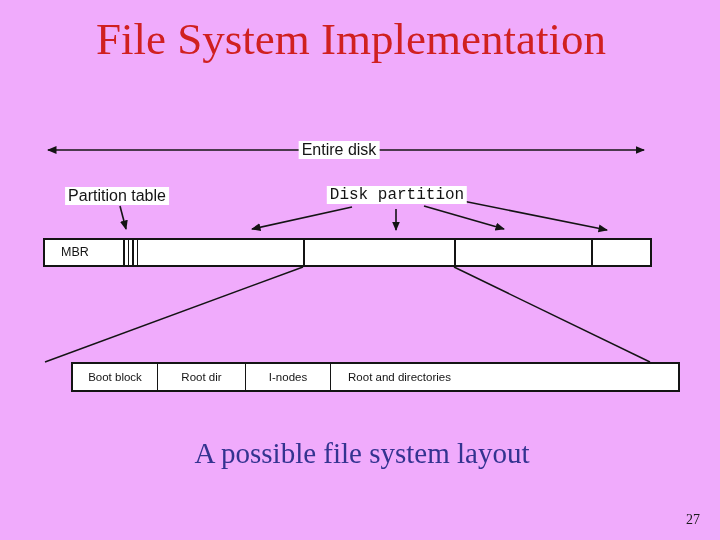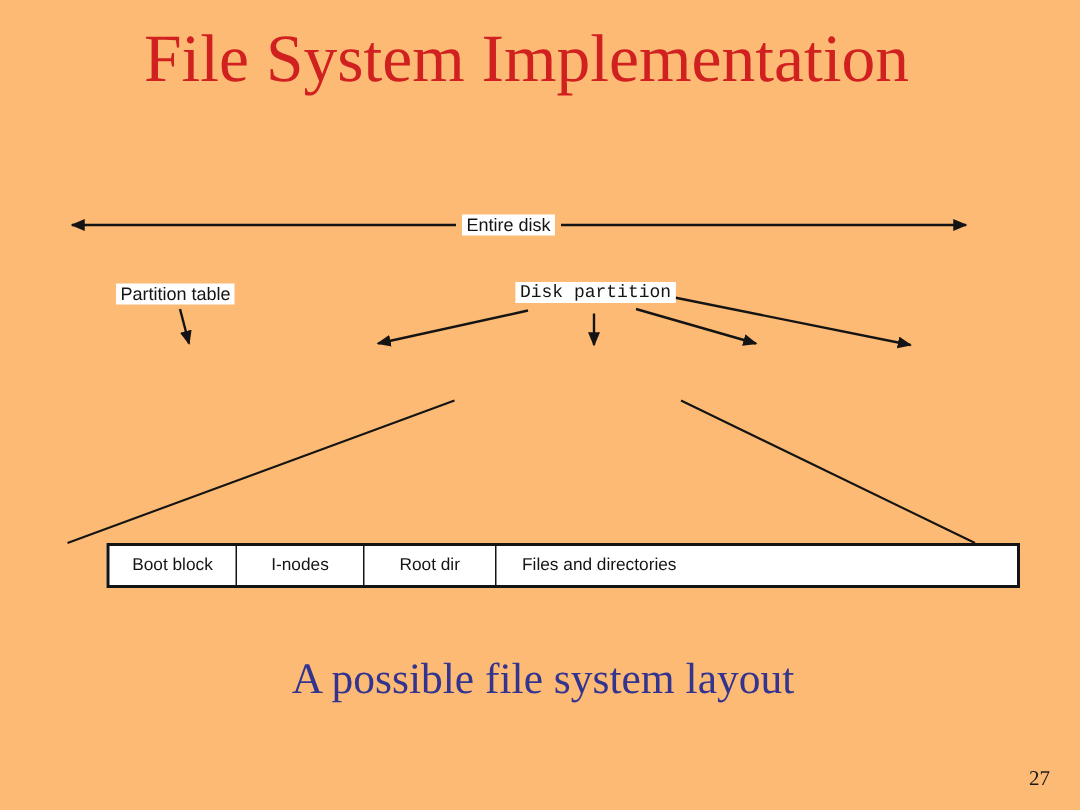--- a/index.html
+++ b/index.html
@@ -1,21 +1,21 @@
 <!DOCTYPE html>
 <html><head>
 <meta charset="utf-8">
 <style>
   * { margin: 0; padding: 0; box-sizing: border-box; }
   html, body { background: #ffffff; }
   .slide {
     position: relative;
     width: 720px;
     height: 540px;
-    background: #fdba74;
+    background: #f0abfc;
     overflow: hidden;
     font-family: "Liberation Sans", sans-serif;
   }
   .slide-title {
     position: absolute;
     top: 17px;
     left: 0;
     width: 702px;
     text-align: center;
     font-family: "Liberation Serif", serif;
@@ -45,21 +45,21 @@
     color: #1a1a1a;
   }
   svg.overlay {
     position: absolute;
     left: 0; top: 0;
     width: 720px; height: 540px;
   }
   .fig-label {
     position: absolute;
     transform: translate(-50%, -50%);
-    font-size: 12px;
+    font-size: 16px;
     color: #141414;
     white-space: nowrap;
     background: #ffffff;
     padding: 0 3px;
   }
   .lbl-entire   { left: 339px; top: 150px; }
   .lbl-parttbl  { left: 117px; top: 196px; }
   .lbl-diskpart { left: 397px; top: 195px; font-family: Liberation Mono, monospace; }
 
   .top-bar {
@@ -147,25 +147,35 @@
 
       <line x1="303" y1="267" x2="45" y2="362" stroke-width="1.4"></line>
       <line x1="454" y1="267" x2="650" y2="362" stroke-width="1.4"></line>
     </g>
   </svg>
 
   <div class="fig-label lbl-entire">Entire disk</div>
   <div class="fig-label lbl-parttbl">Partition table</div>
   <div class="fig-label lbl-diskpart">Disk partition</div>
 
+  <div class="top-bar">
+    <div class="mbr-label">MBR</div>
+    <div class="vline hatch1"></div>
+    <div class="vline hatch2"></div>
+    <div class="vline hatch3"></div>
+    <div class="vline hatch4"></div>
+    <div class="vline pdiv1"></div>
+    <div class="vline pdiv2"></div>
+    <div class="vline pdiv3"></div>
+  </div>
 
   <div class="bottom-bar">
     <div class="cell c0">Boot block</div>
+    <div class="cell c4">Root dir</div>
     <div class="cell c3">I-nodes</div>
-    <div class="cell c4">Root dir</div>
-    <div class="cell c5">Files and directories</div>
+    <div class="cell c5">Root and directories</div>
   </div>
 
   <div class="caption">A possible file system layout</div>
 
   <div class="page-number">27</div>
 
 </div>
 
 </body></html>

